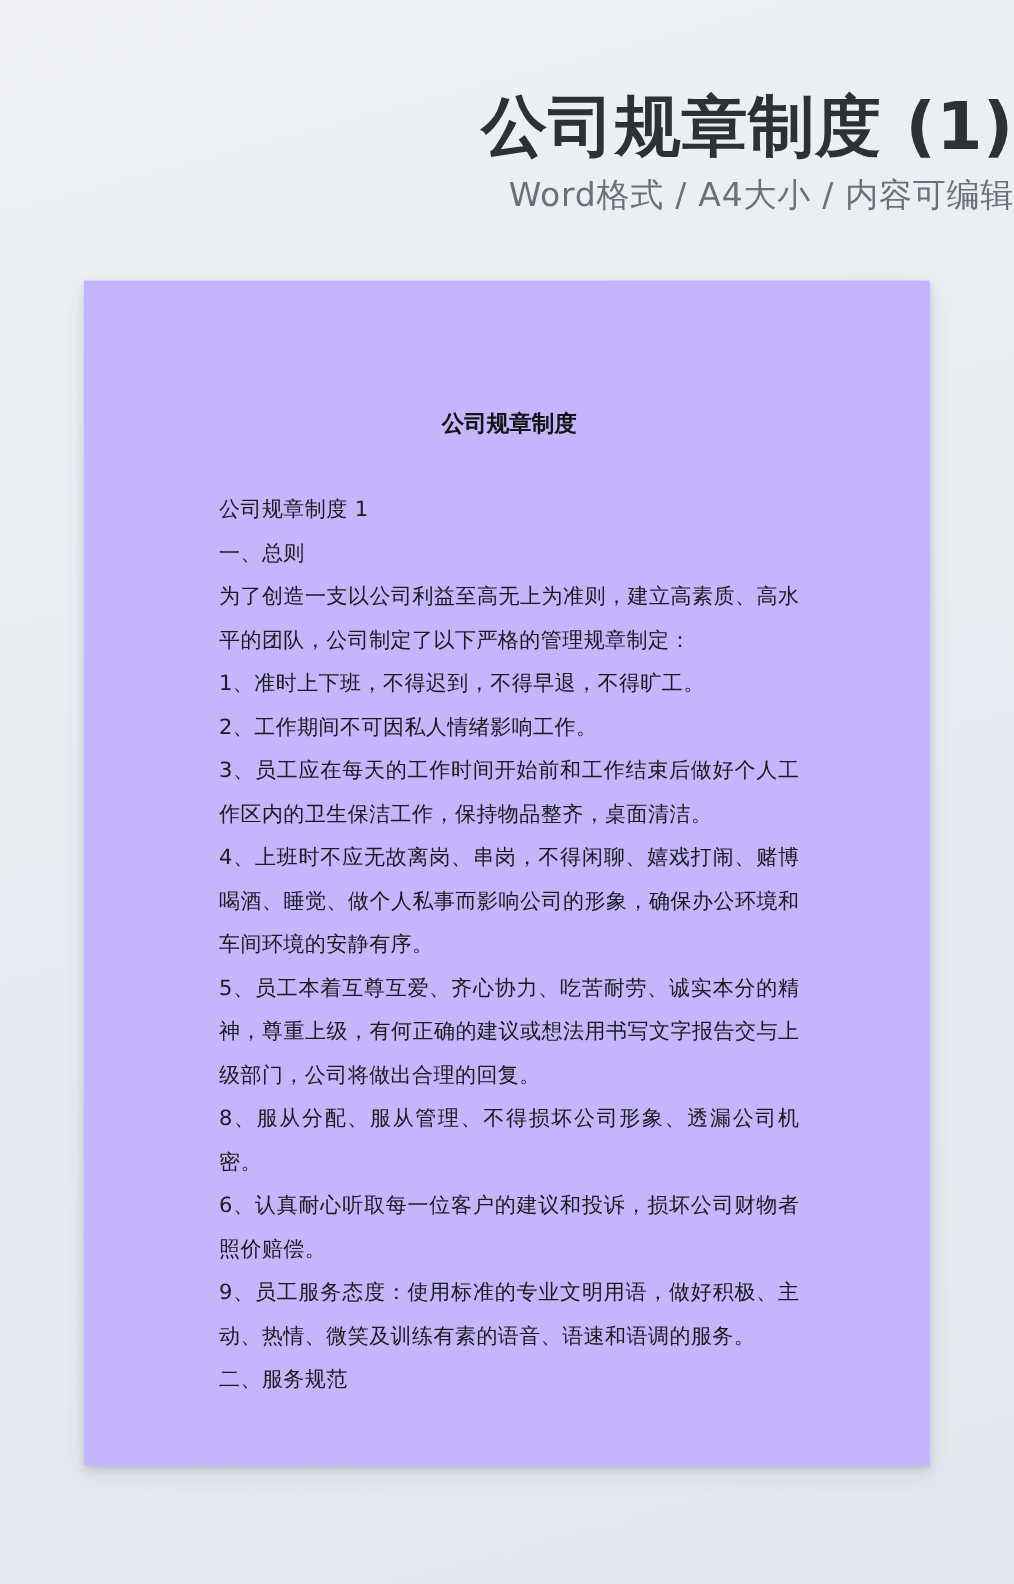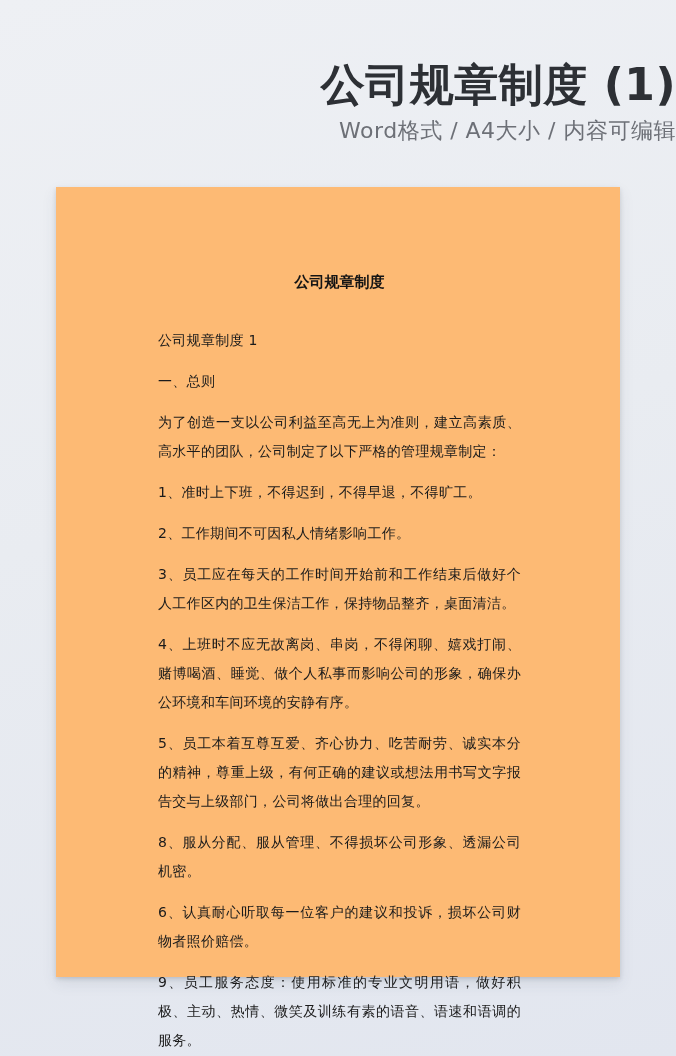--- a/index.html
+++ b/index.html
@@ -36,35 +36,35 @@
     font-weight: normal;
     color: #6d7077;
     letter-spacing: 0.5px;
   }
   .document-page {
     position: absolute;
     left: 56px;
     top: 187px;
     width: 564px;
     height: 790px;
-    background: #fdba74;
+    background: #c4b5fd;
     box-shadow: 0 2px 4px rgba(60, 70, 90, 0.18), 0 6px 14px rgba(60, 70, 90, 0.10);
     box-sizing: border-box;
     padding: 81px 87px 0 90px;
   }
   .doc-title {
     margin: 0 0 29px 0;
     font-size: 15px;
     line-height: 29px;
     font-weight: bold;
     text-align: center;
     color: #141414;
   }
   .doc-body p {
-    margin: 12px;
+    margin: 0;
     font-size: 14px;
     line-height: 29px;
     font-weight: 500;
     color: #1b1b1b;
     text-align: justify;
     letter-spacing: 0.3px;
   }
 </style>
 </head>
 <body>

